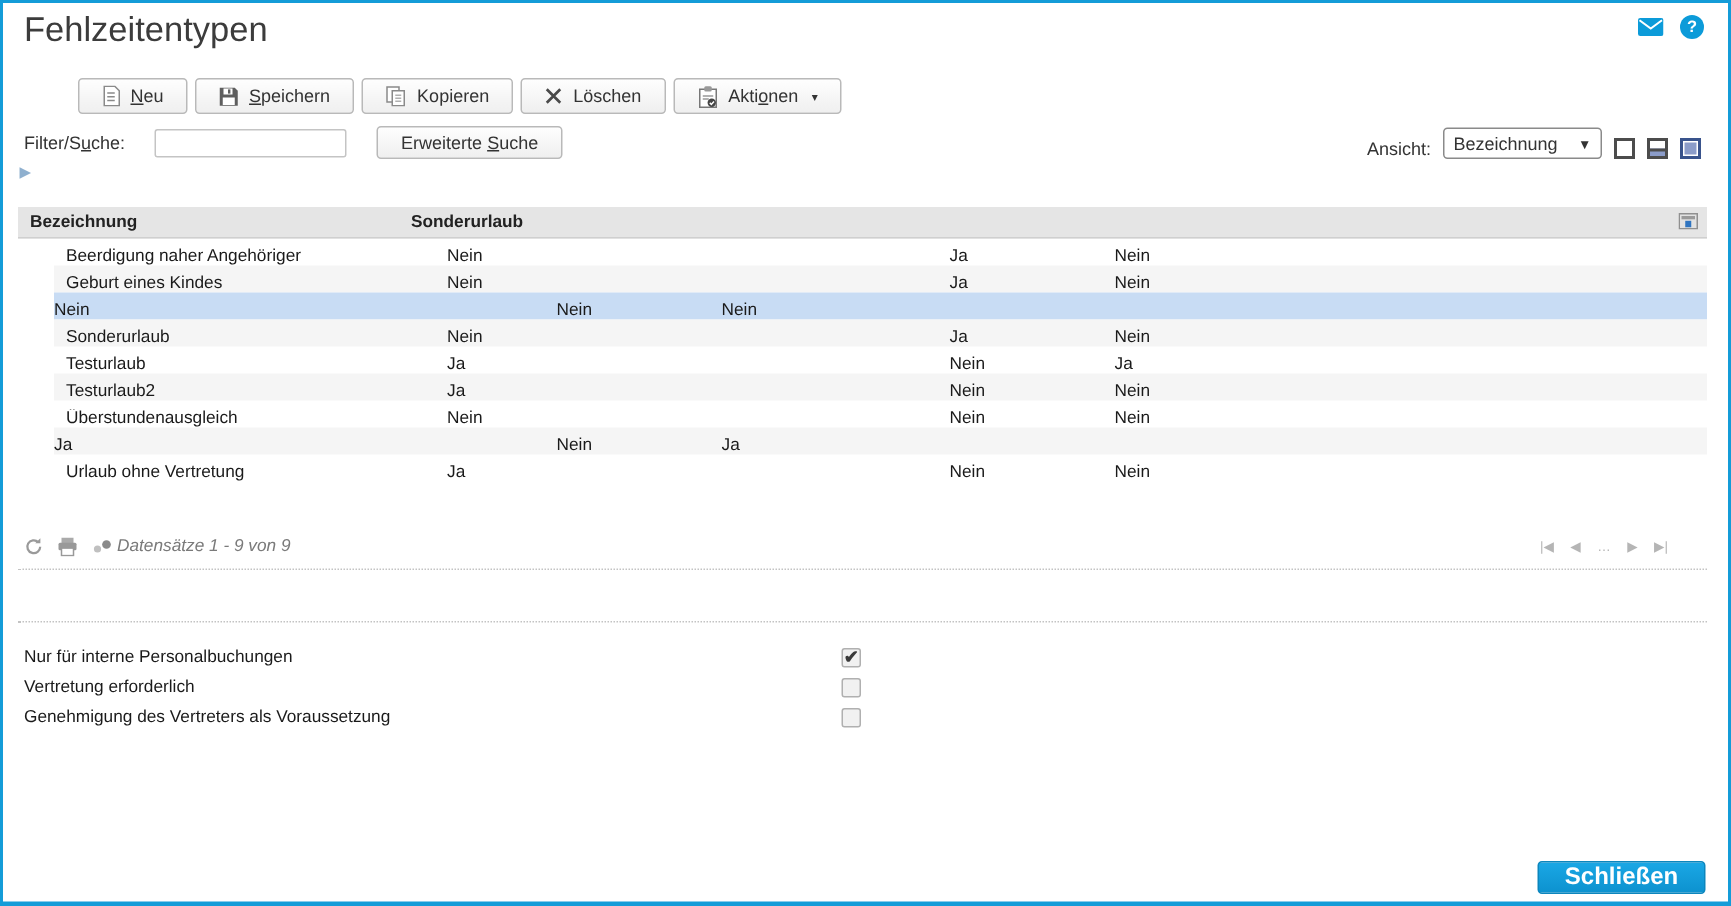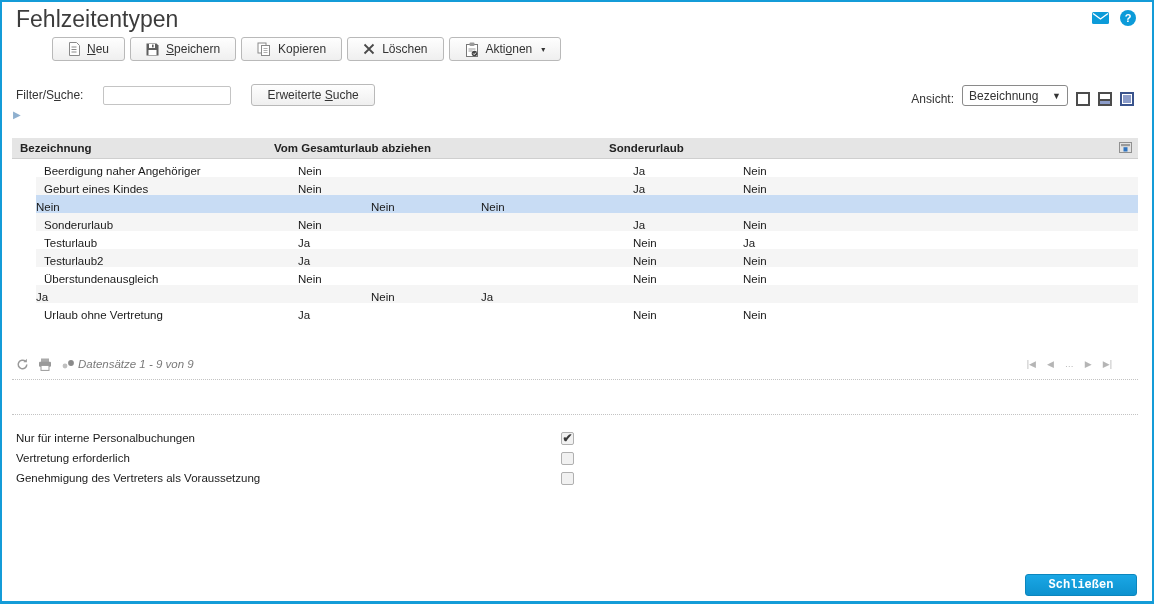--- a/index.html
+++ b/index.html
@@ -7,21 +7,21 @@
   .window {
     position:relative; width:1154px; height:604px; background:#fff;
     border:2px solid #149cd8; border-bottom-width:3px; overflow:hidden;
     font-family:"Liberation Sans", sans-serif;
   }
   .page-title { position:absolute; left:14px; top:4px; font-size:23px; color:#3c3c3c; }
   .top-icons { position:absolute; right:16px; top:8px; display:flex; gap:11px; align-items:center; }
   .help-bubble { width:16px; height:16px; border-radius:50%; background:#0c9bd9; color:#fff;
     font-size:11px; font-weight:bold; text-align:center; line-height:16px; display:inline-block; }
 
-  .toolbar { position:absolute; left:14px; top:35px; display:flex; gap:5px;padding-left:36px; }
+  .toolbar { position:absolute; left:14px; top:50px; display:flex; gap:5px;padding-left:36px; }
   .btn { display:inline-flex; align-items:center; gap:7px; height:24px; padding:0 15px;
     background:linear-gradient(#fefefe,#efefef); border:1px solid #b9b9b9; border-radius:3px;
     font-size:12px; color:#333; cursor:pointer; white-space:nowrap; }
   .k { text-decoration:underline; }
   .caret { font-size:8px; color:#333; margin-left:2px; }
 
   .filter-row { position:absolute; left:14px; top:82px; display:flex; align-items:center; gap:20px; font-size:12px; color:#333; }
   .filter-input { width:128px; height:19px; border:1px solid #c4c4c4; border-radius:2px; font-size:12px; padding:0 4px;
     font-family:"Liberation Sans", sans-serif; }
   .btn.small { height:22px; }
@@ -66,21 +66,21 @@
   .tab.inactive { background:#e9e9e9; border:1px solid #d6d6d6; border-bottom:none; color:#555; }
   .tab.active { background:#1ea6e4; color:#fff; font-weight:bold; }
 
   .detail { position:absolute; left:14px; top:426px; width:558px; }
   .form-row { display:flex; align-items:center; justify-content:space-between; height:20px; font-size:11.5px; color:#1a1a1a; }
   .checkbox { width:13px; height:13px; background:#f1f1f1; border:1px solid #b0b0b0; border-radius:2px;
     font-size:12px; line-height:11px; text-align:center; color:#3a3a3a; font-weight:bold; cursor:pointer; overflow:visible; }
 
   .close-btn { position:absolute; right:15px; bottom:5px; width:112px; height:22px;
     background:linear-gradient(#1aa7e5,#0d92cf); border:1px solid #0c86bd; border-radius:3px;
-    color:#fff; font-size:12px; font-weight:bold; cursor:pointer; font-family:Liberation Mono, monospace; }
+    color:#fff; font-size:16px; font-weight:bold; cursor:pointer; font-family:Liberation Sans, sans-serif; }
 </style>
 </head>
 <body>
 
 <div class="window">
 
   <div class="page-title">Fehlzeitentypen</div>
 
   <div class="top-icons">
     <span style="line-height:0;">
@@ -167,21 +167,20 @@
     <span class="vicon v3">
         <span class="fill"></span>
       </span>
   </div>
 
   <div class="expand-arrow">▶</div>
 
   <div class="grid">
     <div class="grid-header">
       <div class="c c1">Bezeichnung</div>
-      <div class="c c2">Vom Gesamturlaub abziehen</div>
       <div class="c c3">Sonderurlaub</div>
       <span class="hdr-tool">
         <svg width="13" height="11">
             <rect x="0.5" y="0.5" width="12" height="10" fill="#e2e2e2" stroke="#909090"></rect>
             <rect x="2" y="2" width="9" height="2.2" fill="#9a9a9a"></rect>
             <rect x="4.5" y="5.2" width="4" height="4.3" fill="#2f74c0"></rect>
           </svg>
       </span>
     </div>
     <div class="grid-body">

